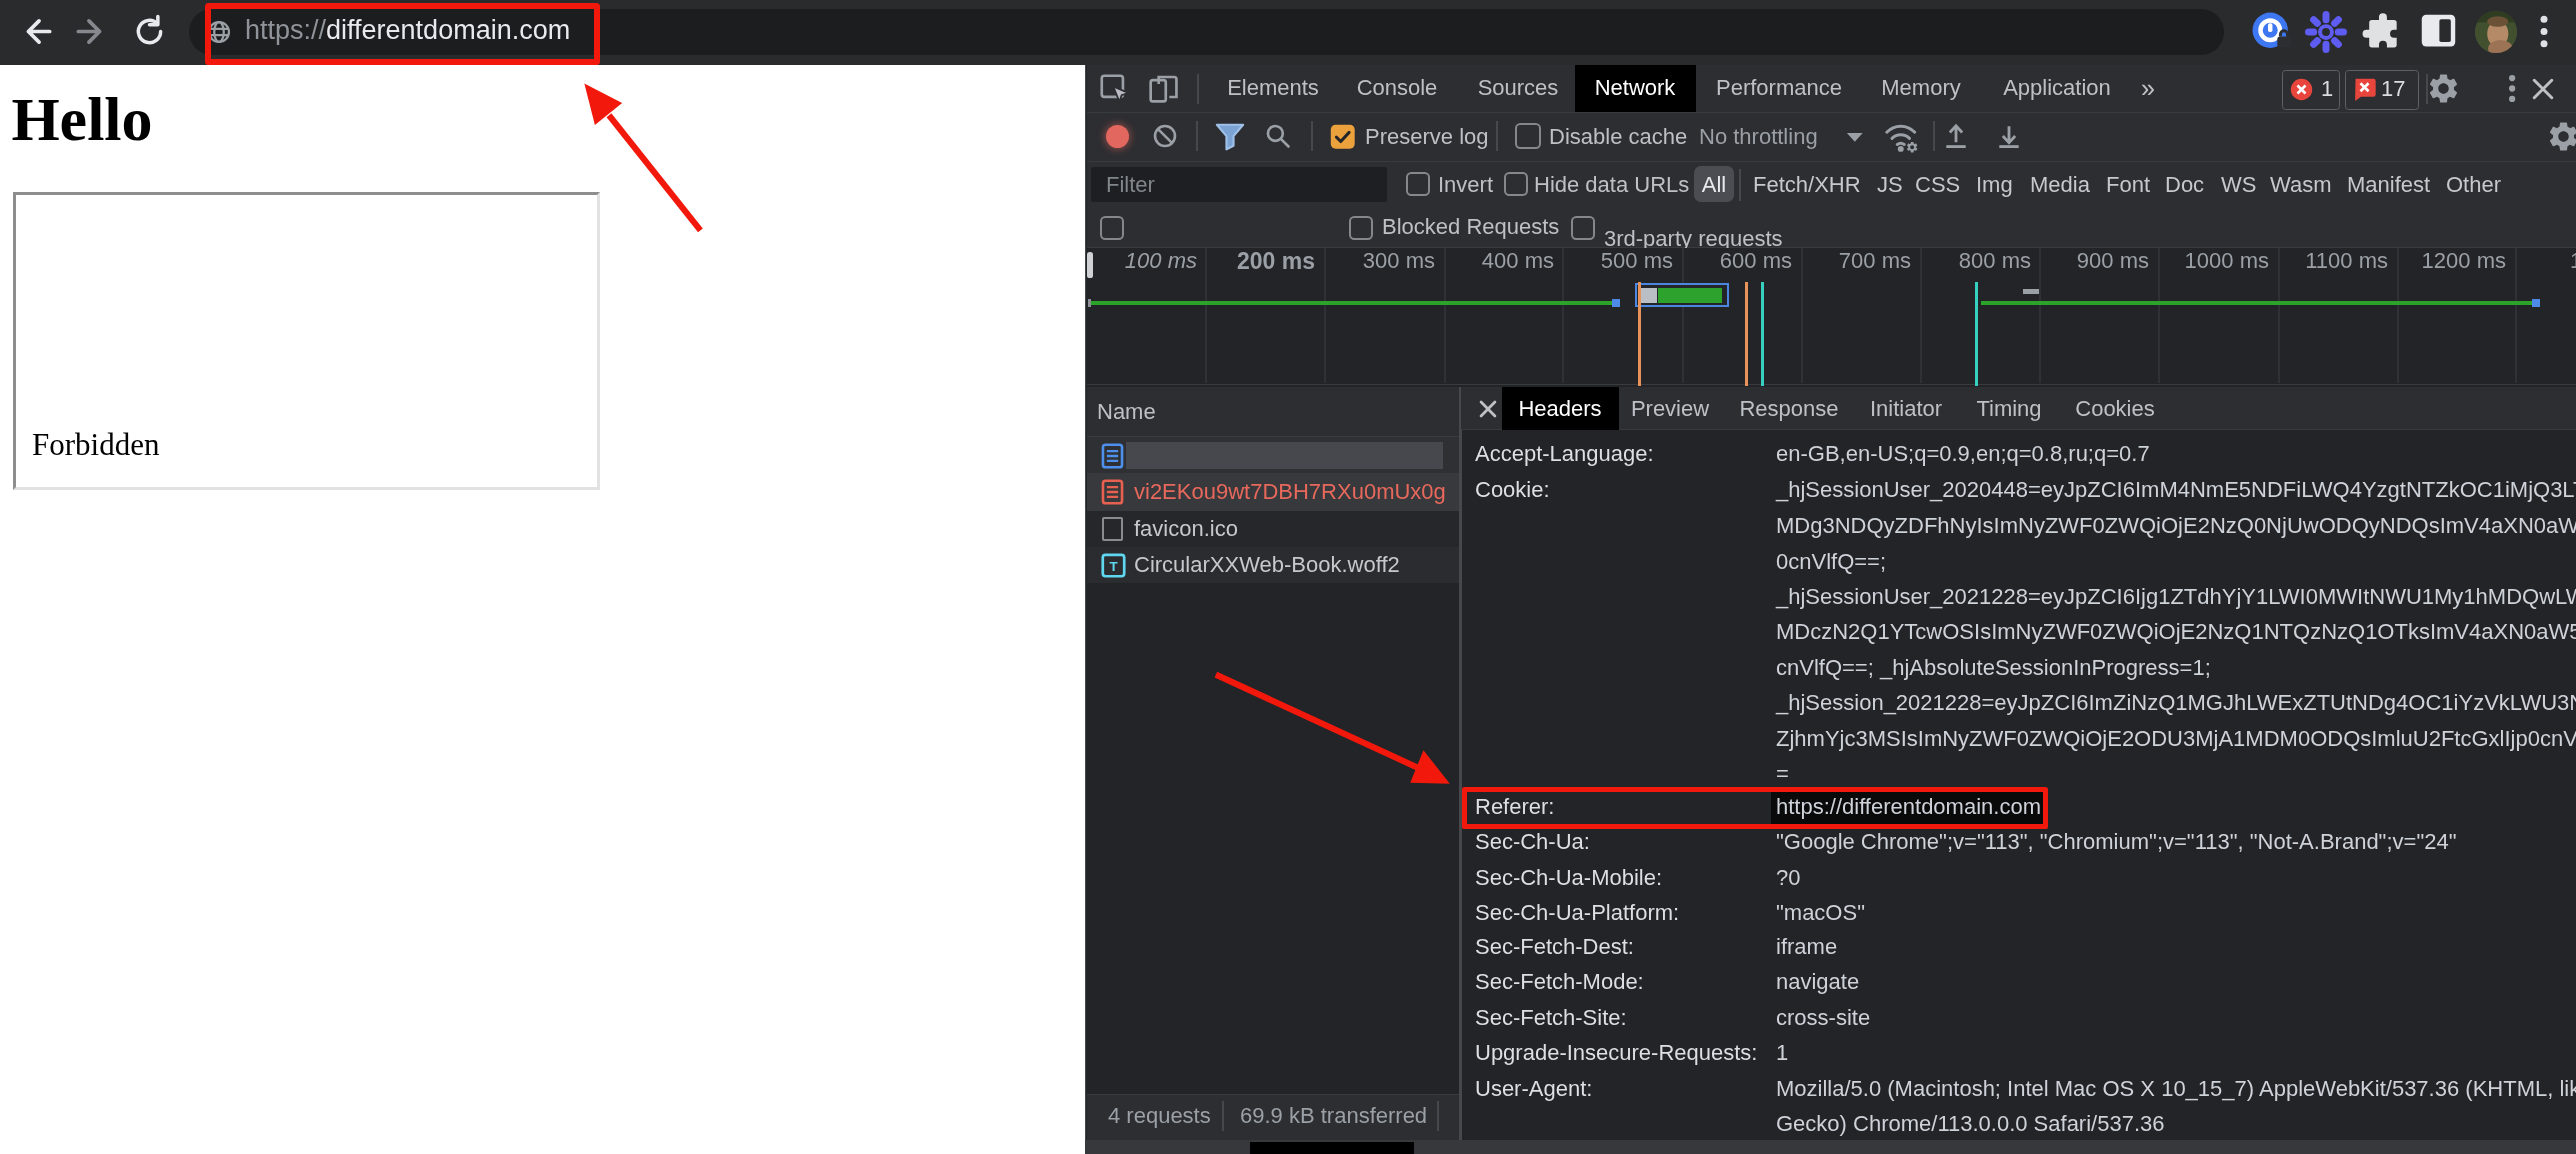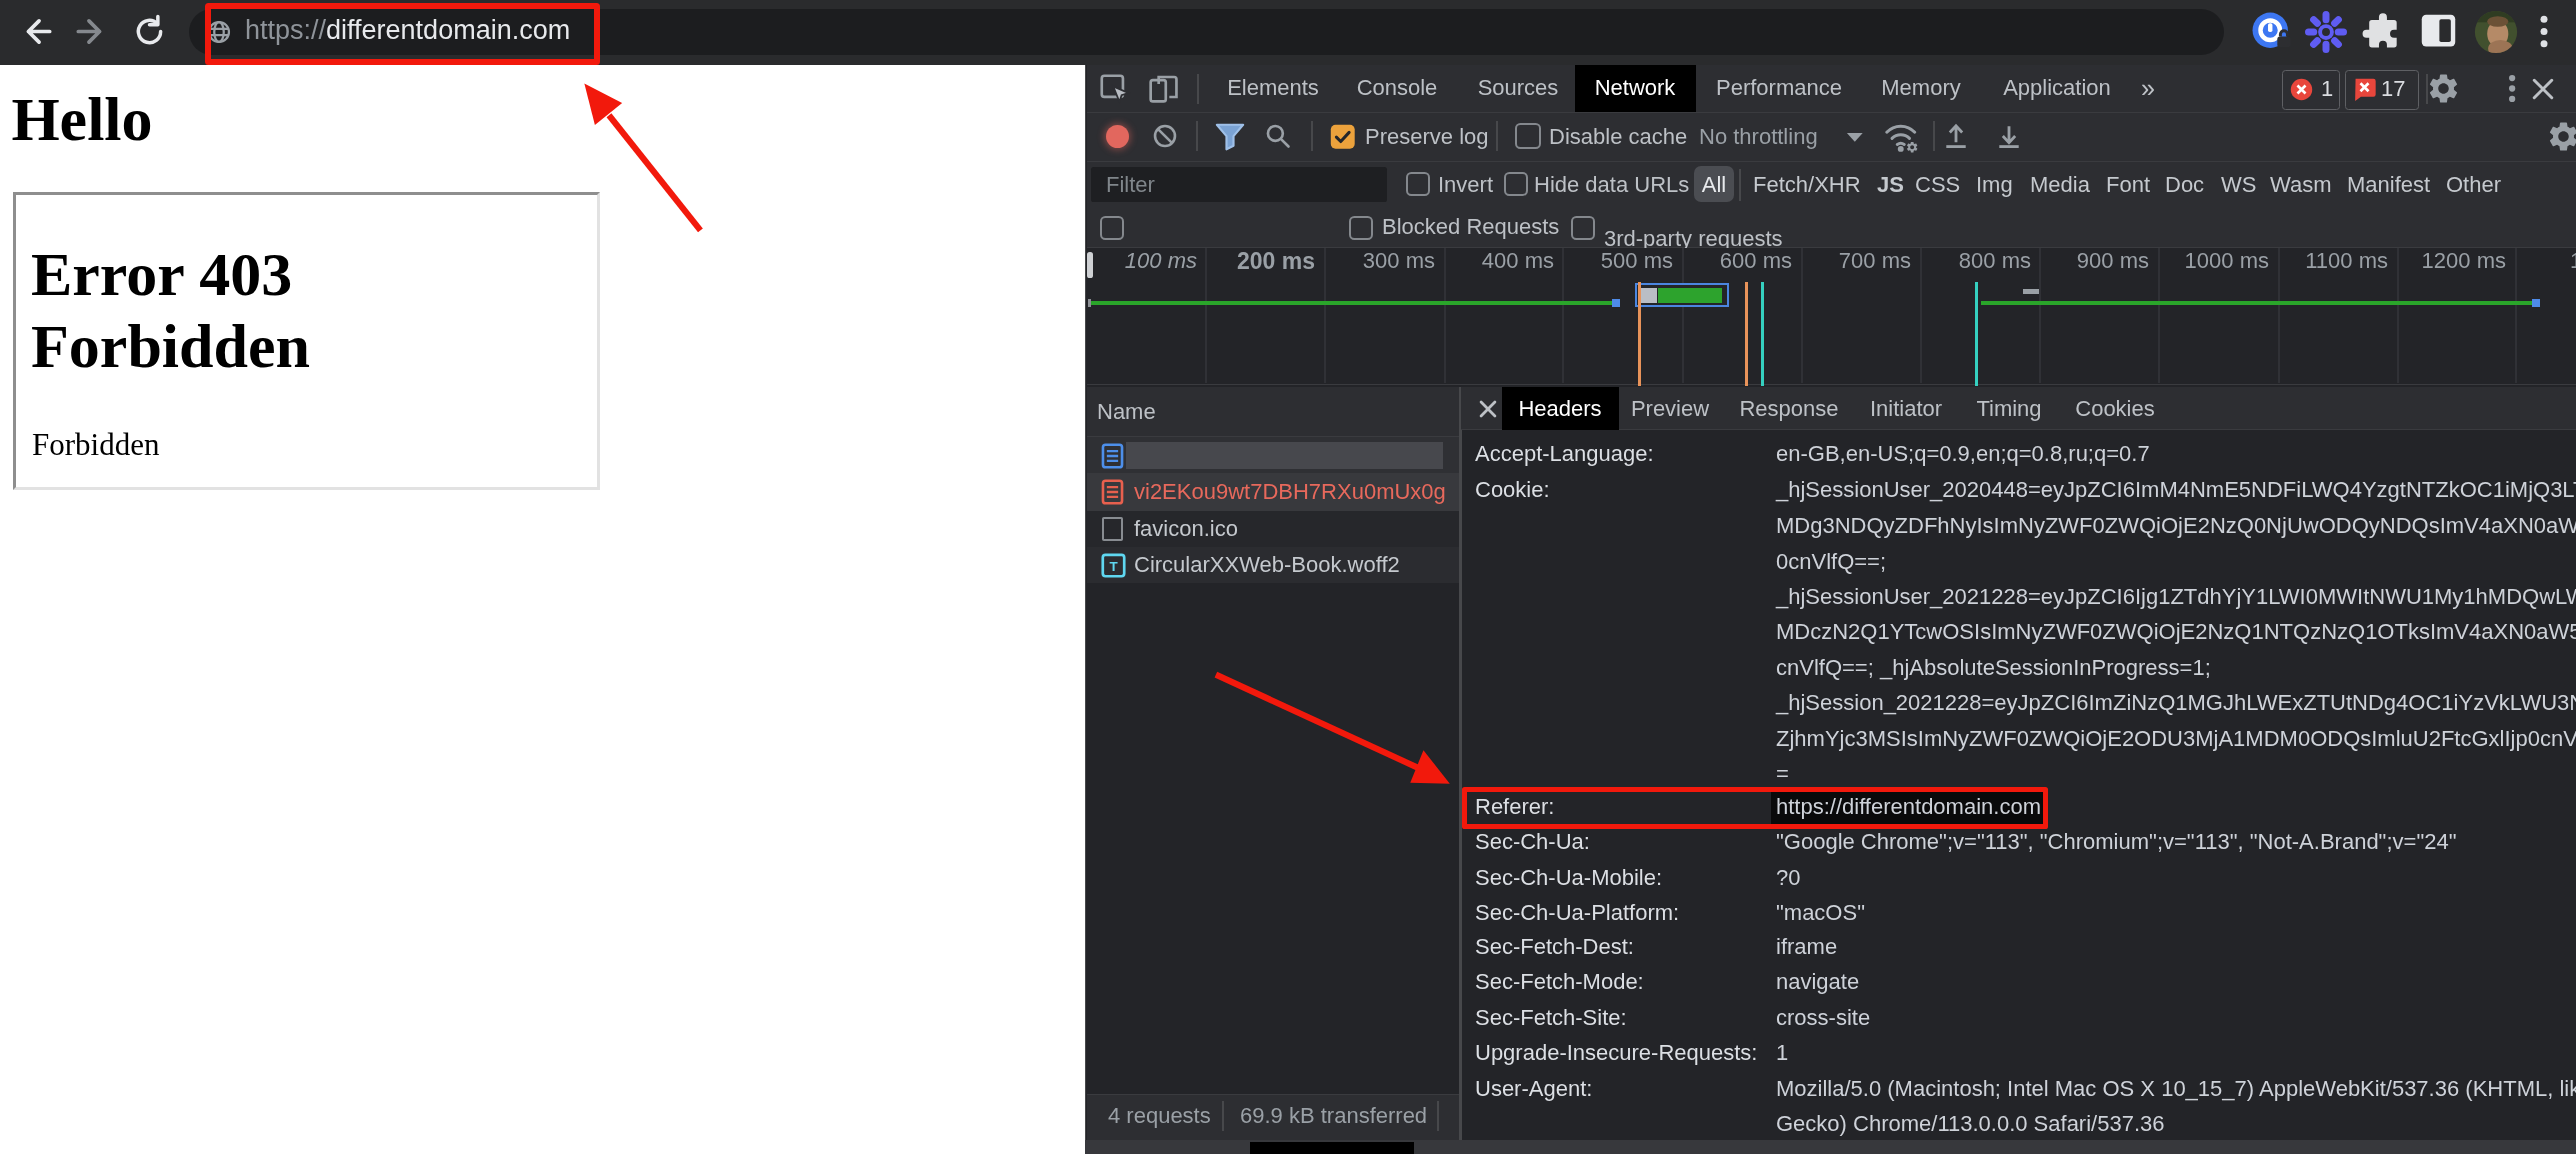--- a/index.html
+++ b/index.html
@@ -92,21 +92,20 @@
  </g>
 </svg>
 <svg width="14" height="39" style="left:2537px;top:12.3px;" viewBox="0 0 16 44">
  <circle cx="8" cy="8" r="4" fill="#dfe1e5"></circle>
       <circle cx="8" cy="22" r="4" fill="#dfe1e5"></circle>
       <circle cx="8" cy="36" r="4" fill="#dfe1e5"></circle>
 </svg>
 
 <div class="t" style="left:11.4px;top:88px;font:bold 62px/62px 'Liberation Serif',serif;color:#000;">Hello</div>
 <div class="abs" style="left:13px;top:192px;width:587px;height:298px;box-sizing:border-box;border:3.5px solid;border-color:#8e8e8e #e2e2e2 #e2e2e2 #8e8e8e;"></div>
-<div class="t" style="left:31px;top:238px;font:bold 62px/72px 'Liberation Serif',serif;color:#000;width:370px;white-space:normal;">Error 403 Forbidden</div>
 <div class="t" style="left:32px;top:429px;font:31px/31px 'Liberation Serif',serif;color:#000;">Forbidden</div>
 
 <div class="abs" style="left:1085px;top:65px;width:1491px;height:1089px;background:#232428;border-left:1.8px solid #47484a;box-sizing:border-box;"></div>
 <div class="abs" style="left:1087px;top:65px;width:1489px;height:48px;background:#2d2e32;border-bottom:1.8px solid #3a3b3f;box-sizing:border-box;"></div>
 <div class="abs" style="left:1087px;top:113px;width:1489px;height:49px;background:#2d2e32;border-bottom:1.8px solid #3a3b3f;box-sizing:border-box;"></div>
 <div class="abs" style="left:1087px;top:162px;width:1489px;height:46px;background:#2d2e32;"></div>
 <div class="abs" style="left:1087px;top:208px;width:1489px;height:40px;background:#2d2e32;border-bottom:1.8px solid #3a3b3f;box-sizing:border-box;"></div>
 
 <svg width="30" height="30" style="left:1100px;top:74px;" viewBox="0 0 34 34">
  <rect x="2" y="2" width="24" height="24" rx="3" stroke="#9aa0a6" stroke-width="3" fill="none"></rect>
@@ -205,21 +204,21 @@
 <div class="abs" style="left:1091px;top:167px;width:296px;height:35px;background:#1e1f22;border-radius:2.6px;"></div>
 <div class="t" style="left:1106px;top:174px;color:#80868b;">Filter</div>
 <div class="abs" style="left:1406px;top:172px;width:24px;height:24px;border:2.6px solid #84888d;border-radius:5.3px;box-sizing:border-box;"></div>
 <div class="t" style="left:1438px;top:174px;color:#bdc1c6;">Invert</div>
 <div class="abs" style="left:1504px;top:172px;width:24px;height:24px;border:2.6px solid #84888d;border-radius:5.3px;box-sizing:border-box;"></div>
 <div class="t" style="left:1534px;top:174px;color:#bdc1c6;">Hide data URLs</div>
 <div class="abs" style="left:1694px;top:166px;width:40px;height:36px;background:#4b4d52;border-radius:7px;"></div>
 <div class="t" style="left:1714px;top:174px;color:#e8eaed;transform:translateX(-50%);">All</div>
 <div class="abs" style="left:1739px;top:169px;width:1.8px;height:32px;background:#47484b;"></div>
 <div class="t" style="left:1753px;top:174px;color:#c5c9ce;">Fetch/XHR</div>
-<div class="t" style="left:1877px;top:174px;color:#c5c9ce;font-weight:bold;">JS</div>
+<div class="t" style="left:1877px;top:174px;color:#c5c9ce;">JS</div>
 <div class="t" style="left:1915px;top:174px;color:#c5c9ce;">CSS</div>
 <div class="t" style="left:1976px;top:174px;color:#c5c9ce;">Img</div>
 <div class="t" style="left:2030px;top:174px;color:#c5c9ce;">Media</div>
 <div class="t" style="left:2106px;top:174px;color:#c5c9ce;">Font</div>
 <div class="t" style="left:2165px;top:174px;color:#c5c9ce;">Doc</div>
 <div class="t" style="left:2221px;top:174px;color:#c5c9ce;">WS</div>
 <div class="t" style="left:2270px;top:174px;color:#c5c9ce;">Wasm</div>
 <div class="t" style="left:2347px;top:174px;color:#c5c9ce;">Manifest</div>
 <div class="t" style="left:2446px;top:174px;color:#c5c9ce;">Other</div>
 <div class="abs" style="left:1100px;top:216px;width:24px;height:24px;border:2.6px solid #84888d;border-radius:5.3px;box-sizing:border-box;"></div>

